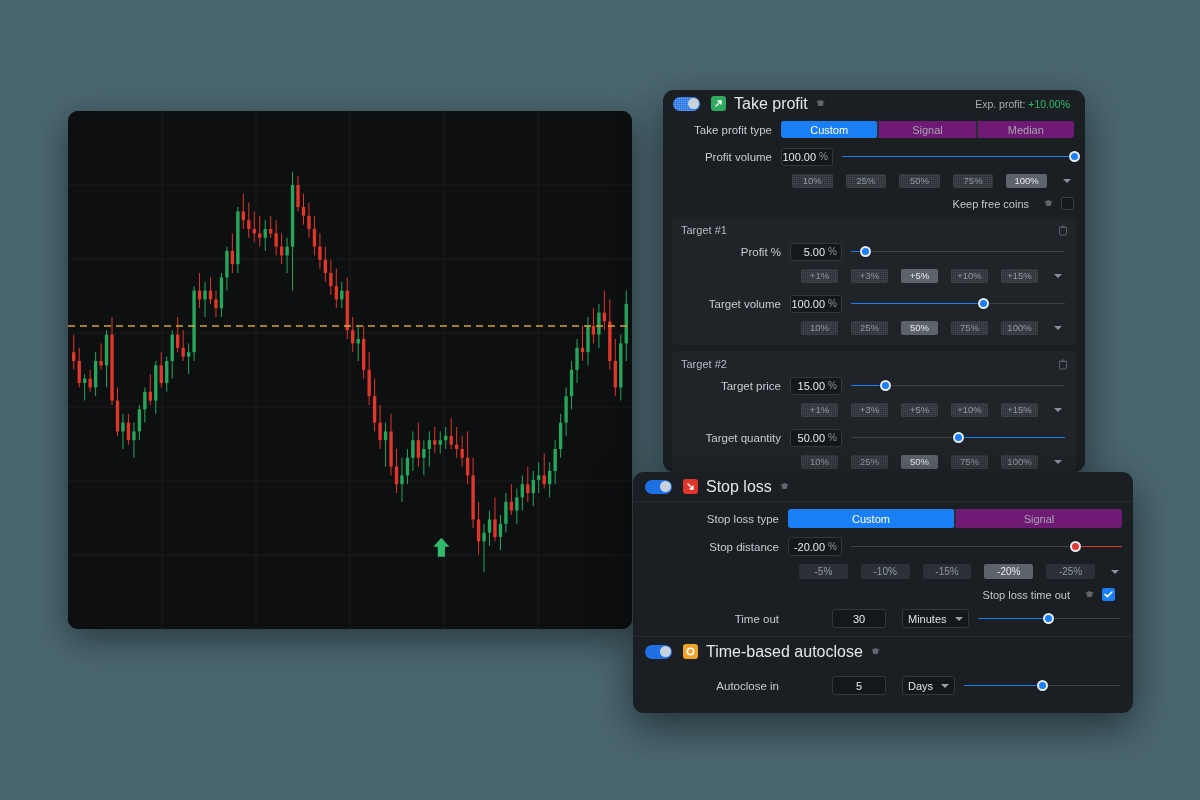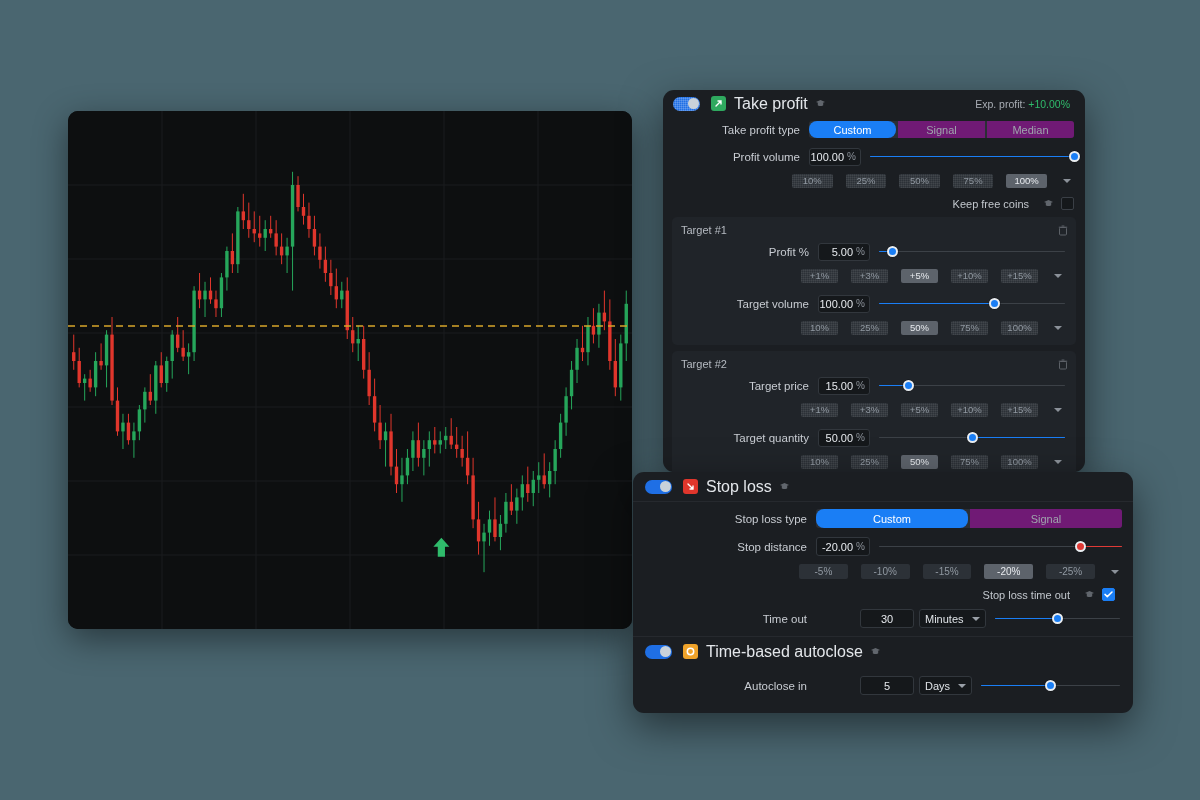--- a/index.html
+++ b/index.html
@@ -80,55 +80,55 @@
 
   
   .panel-body { padding: 0; }
   .row {
     display: flex; align-items: center;
     padding: 0 11px 0 0;
     min-height: 21px;
   }
   .lbl {
     width: 118px; text-align: right; padding-right: 9px;
-    color: #c8ccd2; font-size: 11.5px; flex: 0 0 auto; margin-left: 28px;
+    color: #c8ccd2; font-size: 11.5px; flex: 0 0 auto;
   }
   #sl-panel .lbl { width: 155px; }
 
   
   .seg {
     display: flex; flex: 1 1 auto; gap: 2px;
     background: #2b2f35; border-radius: 3px; overflow: hidden;
     height: 17px;
   }
   .seg div {
     flex: 1 1 0; display: flex; align-items: center; justify-content: center;
     font-size: 11px; color: #9fa5ad; cursor: pointer;
     background: #701a75;
   }
-  .seg div.on { background: #1a7ef5; color: #fff; border-radius: 8px; }
+  .seg div.on { background: #1a7ef5; color: #fff; border-radius: 2px; }
 
   
   .numfield {
     width: 52px; height: 18px; background: #15181b;
     border: 1px solid #32373d; border-radius: 3px;
     display: flex; align-items: center; justify-content: flex-end;
     padding: 0 4px; gap: 3px; flex: 0 0 auto;
     font-size: 11px; color: #e6e9ed;
   }
   .numfield .unit { color: #8d939b; font-size: 10px; }
   #sl-panel .numfield { width: 54px; height: 19px; }
   .numfield.plain { justify-content: center; margin-left: 44px; }
   .numfield.wide { width: 48px; }
 
   .selbox {
     height: 19px; background: #15181b; border: 1px solid #32373d;
     border-radius: 3px; display: flex; align-items: center;
     padding: 0 5px; gap: 8px; font-size: 11px; color: #dfe3e7;
-    margin-left: 5px; flex: 0 0 auto; cursor: pointer;
+    margin-left: 16px; flex: 0 0 auto; cursor: pointer;
   }
   .selbox .cv { border-top: 4px solid #9aa0a8; border-left: 4px solid transparent; border-right: 4px solid transparent; }
 
   
   .slider { position: relative; flex: 1 1 auto; height: 14px; margin-left: 9px; cursor: pointer; }
   .slider .track {
     position: absolute; left: 0; right: 0; top: 6px; height: 1.5px;
     background: #3c4147; border-radius: 1px;
   }
   .slider .fill {

